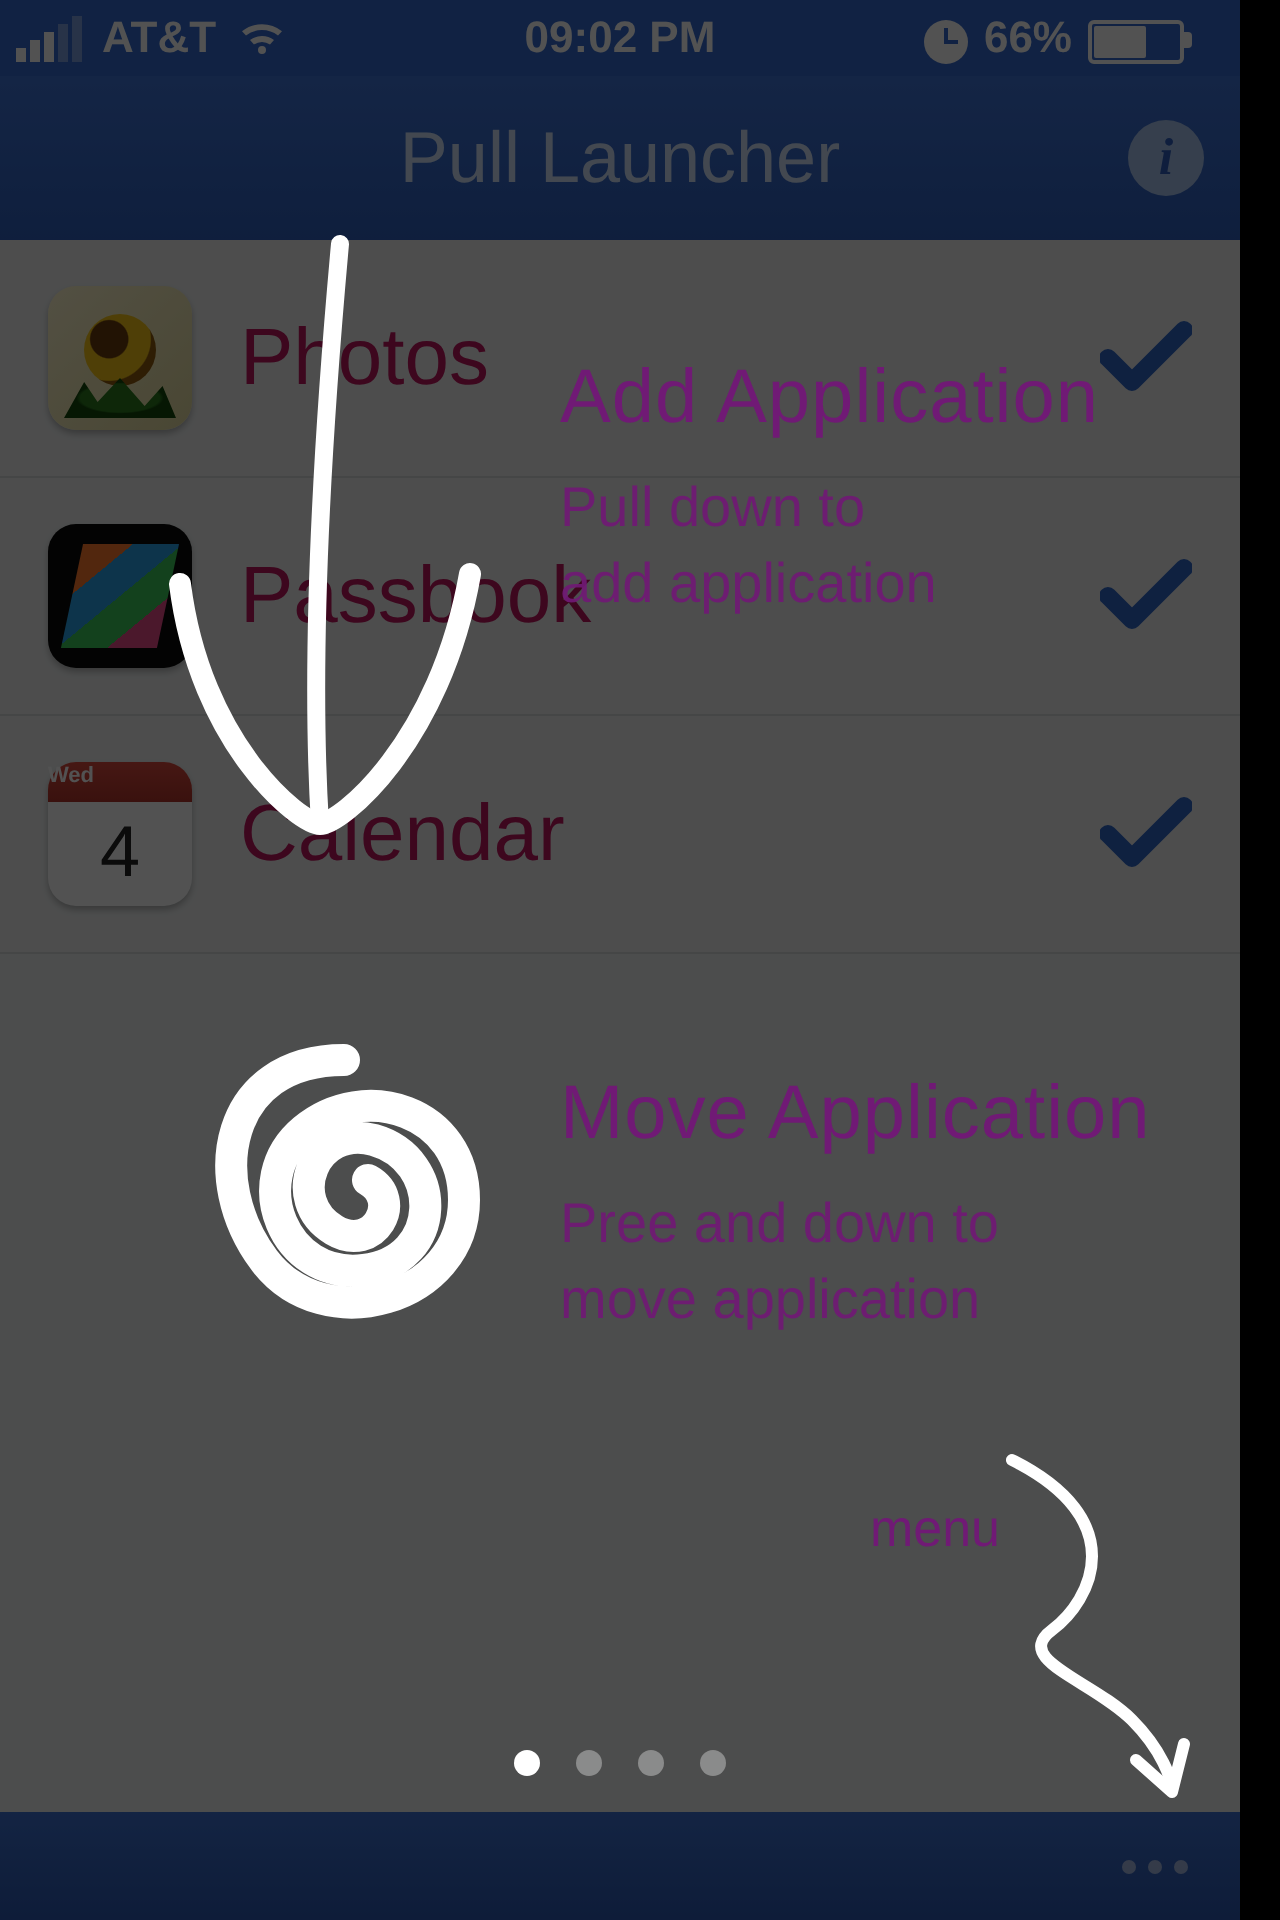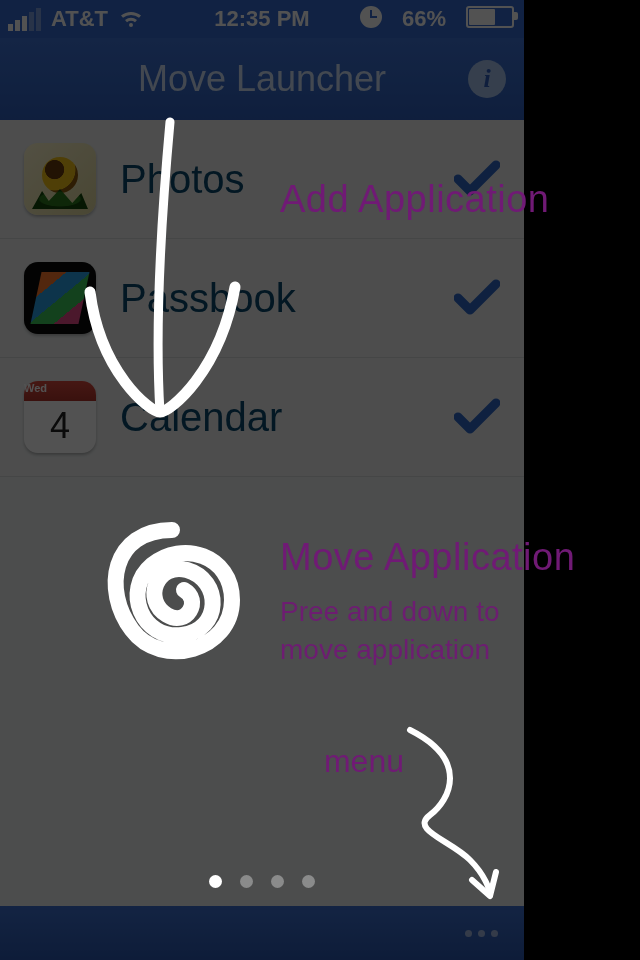--- a/index.html
+++ b/index.html
@@ -1,22 +1,22 @@
 <!DOCTYPE html>
 <html><head>
 <meta charset="utf-8">
 <style>
   html,body{margin:0;padding:0;width:640px;height:960px;font-family:"Helvetica Neue",Helvetica,Arial,sans-serif;overflow:hidden;background:#000;}
-  .screen{position:relative;width:524px;height:960px;background:#eceeee;}
+  .screen{position:relative;width:620px;height:960px;background:#eceeee;}
 
   
   .status{position:absolute;top:0;left:0;right:0;height:38px;background:#366bd0;display:flex;align-items:center;color:#fff;font-size:22px;font-weight:600;z-index:1;}
   .status .left{display:flex;align-items:center;padding-left:8px;gap:10px;}
   .status .center{position:absolute;left:0;right:0;text-align:center;font-weight:700;}
-  .status .right{margin-left:auto;display:flex;align-items:flex-start;padding-right:10px;gap:20px;}
+  .status .right{margin-left:auto;display:flex;align-items:flex-end;padding-right:28px;gap:8px;}
   .bars{display:flex;align-items:flex-end;gap:2px;}
   .bars span{width:5px;background:#fff;display:block;}
   .bars span.dim{background:rgba(255,255,255,0.35);}
   .b1{height:7px}.b2{height:11px}.b3{height:15px}.b4{height:19px}.b5{height:23px}
   .wifi{position:relative;width:26px;height:20px;}
   .wifi svg{display:block;}
   .clockicon{width:22px;height:22px;border-radius:50%;background:#fff;position:relative;}
   .clockicon:before{content:"";position:absolute;left:10px;top:4px;width:2px;height:8px;background:#366bd0;}
   .clockicon:after{content:"";position:absolute;left:10px;top:10px;width:7px;height:2px;background:#366bd0;}
   .batt{display:flex;align-items:center;}
@@ -26,21 +26,21 @@
 
   
   .nav{position:absolute;top:38px;left:0;right:0;height:82px;background:linear-gradient(#3f74d6,#2f5fbe);display:flex;align-items:center;justify-content:center;z-index:1;}
   .nav .title{color:#cfe0f8;font-size:36px;font-weight:400;}
   .nav .info{position:absolute;right:18px;width:38px;height:38px;border-radius:50%;background:#a8c4ee;color:#2f5fbe;font-family:Georgia,serif;font-style:italic;font-weight:bold;font-size:26px;display:flex;align-items:center;justify-content:center;}
 
   
   .list{position:absolute;top:120px;left:0;right:0;z-index:1;}
   .row{height:118px;display:flex;align-items:center;padding:0 24px;border-bottom:1px solid #d6d8d8;background:#eef0f0;position:relative;}
   .row .icon{width:72px;height:72px;border-radius:14px;margin-right:24px;box-shadow:0 2px 3px rgba(0,0,0,0.25);}
-  .row .label{font-size:40px;color:#0c4a6e;}
+  .row .label{font-size:40px;color:#be185d;}
   .row .check{margin-left:auto;}
   .check svg{display:block;}
   .icon-photos{background:linear-gradient(135deg,#fff7d0,#e4dca0);position:relative;overflow:hidden;}
   .icon-photos:before{content:"";position:absolute;width:36px;height:36px;border-radius:50%;left:18px;top:14px;background:radial-gradient(circle at 35% 35%,#6b3b0e 0 28%,#f4c417 30% 62%,#8e5a0e 64% 100%);}
   .icon-photos:after{content:"";position:absolute;left:8px;bottom:6px;width:56px;height:20px;background:radial-gradient(ellipse at center,#2c7a1e 0 50%,#154a0c 55% 100%);clip-path:polygon(0 100%,18% 10%,30% 60%,50% 0,72% 70%,88% 20%,100% 100%);}
   .icon-passbook{background:#0a0a0a;position:relative;overflow:hidden;}
   .icon-passbook:before{content:"";position:absolute;left:12px;top:10px;width:48px;height:52px;background:linear-gradient(135deg,#ff7a2e 0 25%,#2aa3e8 25% 50%,#3cc95a 50% 75%,#e84b8a 75% 100%);transform:skewX(-12deg);}
   .icon-calendar{background:#fff;position:relative;}
   .icon-calendar:before{content:"";position:absolute;top:0;left:0;right:0;height:20px;background:linear-gradient(#d94a3e,#b2362c);border-radius:14px 14px 0 0;}
   .icon-calendar:after{content:attr(data-day);position:absolute;top:24px;left:0;right:0;text-align:center;font-size:36px;font-weight:400;color:#222;}
@@ -51,21 +51,21 @@
   .toolbar .dots{display:flex;gap:6px;}
   .toolbar .dots span{width:7px;height:7px;border-radius:50%;background:rgba(255,255,255,0.55);}
 
   
   .overlay{position:absolute;inset:0;background:rgba(0,0,0,0.68);z-index:5;color:#701a75;}
   .tip{position:absolute;}
   .tip .ttl{font-size:38px;font-weight:300;letter-spacing:0.5px;margin-bottom:14px;}
   .tip .desc{font-size:28px;font-weight:300;line-height:1.35;opacity:0.92;}
   .arrow-down{position:absolute;left:60px;top:112px;width:200px;height:320px;}
   .scribble{position:absolute;left:72px;top:500px;width:200px;height:200px;}
-  .menu-label{position:absolute;right:120px;bottom:180px;font-size:32px;font-weight:300;}
+  .menu-label{position:absolute;right:120px;bottom:180px;font-size:26px;font-weight:300;}
   .menu-arrow{position:absolute;right:14px;bottom:60px;width:120px;height:180px;}
   .pager{position:absolute;left:0;right:0;bottom:72px;display:flex;justify-content:center;gap:18px;}
   .pager span{width:13px;height:13px;border-radius:50%;background:rgba(255,255,255,0.35);}
   .pager span.active{background:#fff;}
 </style>
 </head>
 <body>
 
 <div class="screen">
 
@@ -78,34 +78,34 @@
           <span class="b4 dim"></span>
           <span class="b5 dim"></span>
       </div>
       <span>AT&amp;T</span>
       <span class="wifi">
         <svg viewBox="0 0 26 20">
             <path d="M13 18a2 2 0 100-4 2 2 0 000 4zm-6-7a10 10 0 0112 0l-2 2.2a7 7 0 00-8 0zm-4-4.4a16 16 0 0120 0l-2 2.2a13 13 0 00-16 0z" fill="#fff"></path>
           </svg>
       </span>
     </div>
-    <div class="center">12:35 PM</div>
+    <div class="center">09:02 PM</div>
     <div class="right">
       <span class="clockicon"></span>
       <span>66%</span>
       <span class="batt">
         <span class="body">
             <span class="fill" id="battfill" style="width: 26.4px;"></span>
           </span>
       </span>
     </div>
   </div>
 
   <div class="nav">
-    <span class="title">Move Launcher</span>
+    <span class="title">Pull Launcher</span>
     <span class="info">i</span>
   </div>
 
   <div class="list">
     <div class="row">
       <div class="icon icon-photos"></div>
       <span class="label">Photos</span>
       <span class="check">
         <svg width="46" height="40">
             <path d="M4 20 L16 32 L42 6" stroke="#2f67c8" stroke-width="9" fill="none" stroke-linecap="round" stroke-linejoin="round"></path>
@@ -144,20 +144,24 @@
 
   <div class="overlay">
 
     <svg class="arrow-down" viewBox="0 0 200 320">
       <path d="M110 10 C 100 120, 95 220, 100 300" stroke="#fff" stroke-width="9" fill="none" stroke-linecap="round"></path>
       <path d="M30 180 C 40 260, 90 300, 100 300 C 110 300, 160 260, 175 175" stroke="#fff" stroke-width="11" fill="none" stroke-linecap="round"></path>
     </svg>
 
     <div class="tip" style="left:280px;top:178px;width:330px">
       <div class="ttl">Add Application</div>
+      <div class="desc">
+        <span>Pull down to</span><br>
+        <span>add application</span>
+      </div>
     </div>
 
     <svg class="scribble" viewBox="0 0 200 200">
       <path d="M100 30 C 40 30, 30 90, 60 130 C 90 170, 160 150, 160 100 C 160 55, 110 40, 80 65 C 50 90, 70 140, 110 135 C 150 130, 150 80, 115 70 C 85 62, 70 100, 95 115 C 115 127, 130 100, 112 90" stroke="#fff" stroke-width="16" fill="none" stroke-linecap="round" stroke-linejoin="round"></path>
     </svg>
 
     <div class="tip" style="left:280px;top:536px;width:340px">
       <div class="ttl">Move Application</div>
       <div class="desc">
         <span>Pree and down to</span><br>

